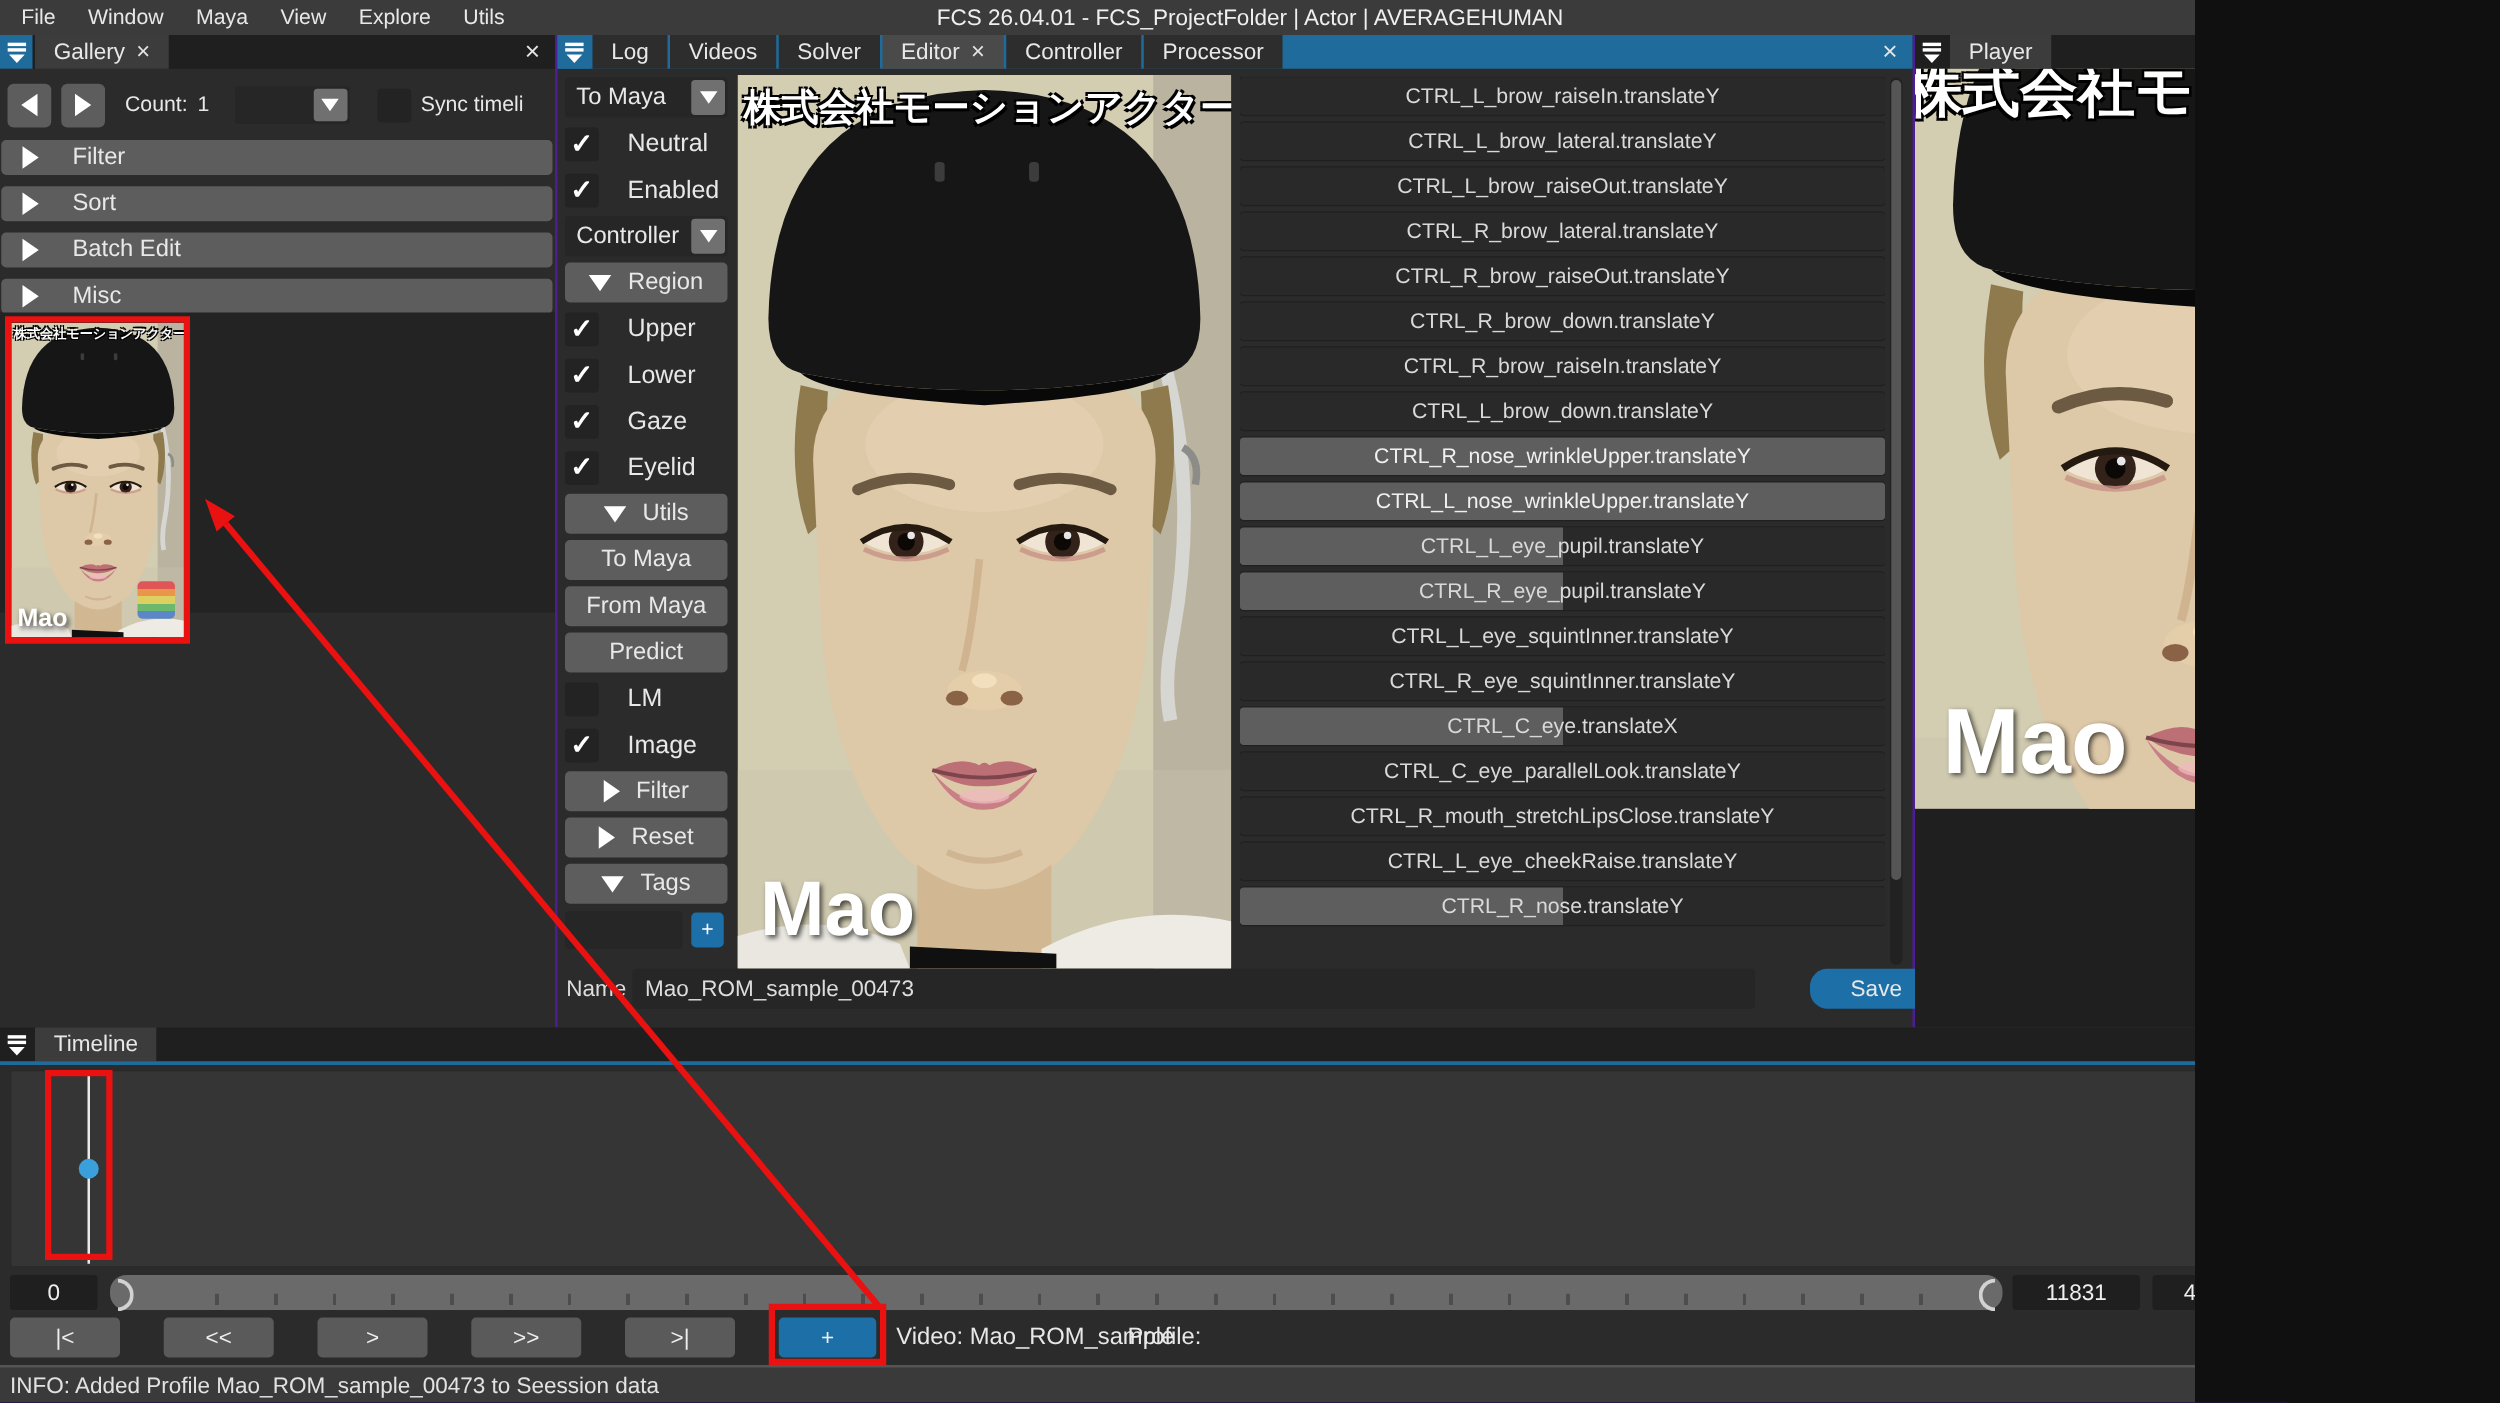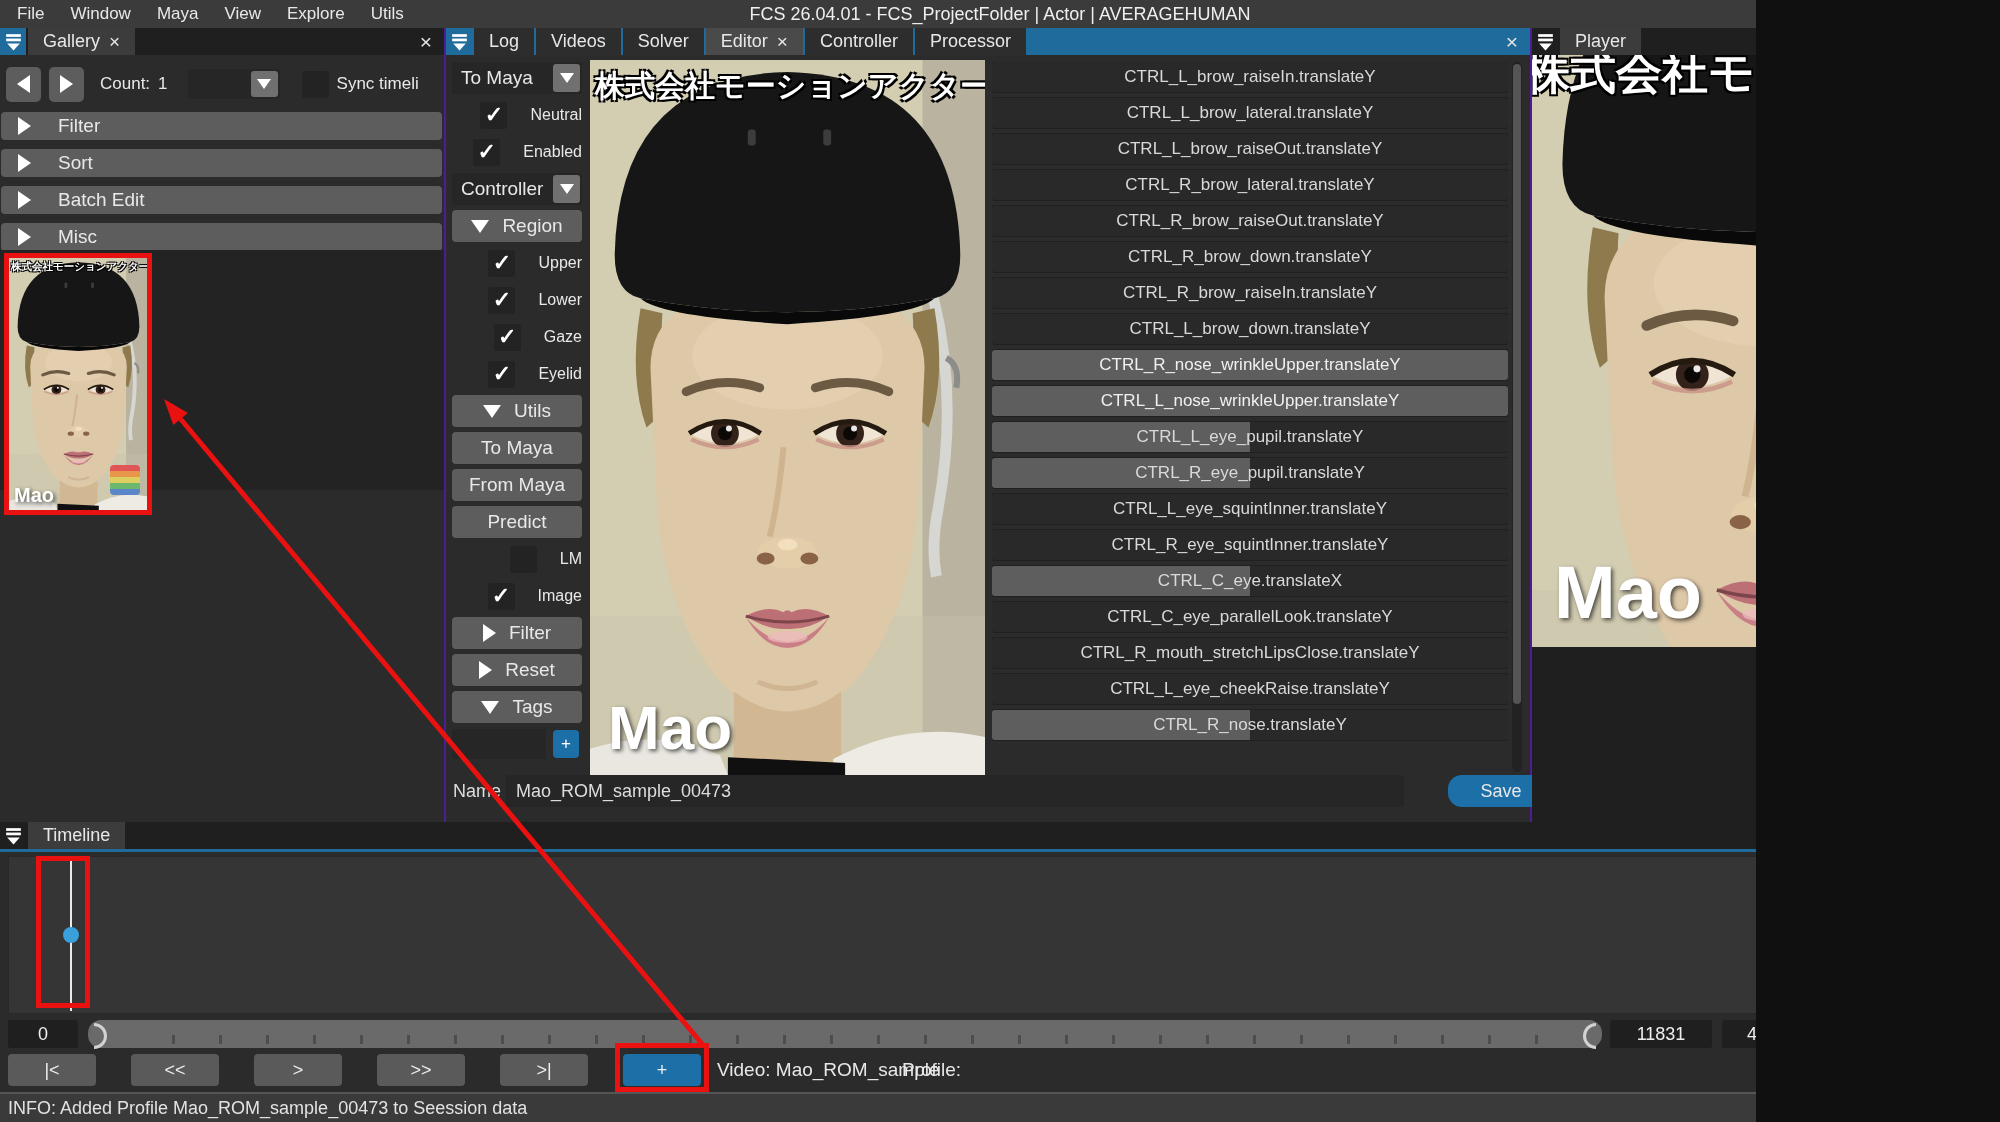--- a/index.html
+++ b/index.html
@@ -59,21 +59,21 @@
   .thumb .wm{top:2px;left:2px;font-size:10.5px;text-shadow:-1px -1px 0 #000,1px -1px 0 #000,-1px 1px 0 #000,1px 1px 0 #000;}
   .maotxt{position:absolute;color:#fff;font-weight:bold;text-shadow:2px 2px 4px rgba(0,0,0,.65);}
   .thumb .maotxt{left:5px;bottom:3px;font-size:20px;}
   .rainbow{position:absolute;right:8px;bottom:15px;width:30px;height:30px;border-radius:4px;
            background:linear-gradient(#e05656 0 20%,#e8964a 20% 40%,#ddd060 40% 60%,#6cb86c 60% 80%,#5b86c8 80% 100%);}
   
   #editor{left:446px;top:28px;width:1084px;height:794px;}
   #ctrl-col{position:absolute;left:6px;top:34px;width:130px;display:flex;flex-direction:column;gap:5px;}
   .dd{height:32px;background:#262626;border-radius:3px;position:relative;display:flex;
       align-items:center;padding-left:9px;font-size:19px;box-sizing:border-box;}
-  .chkrow{height:32px;display:flex;align-items:center;gap:23px;font-size:16px;justify-content:flex-end;}
+  .chkrow{height:32px;display:flex;align-items:center;gap:23px;font-size:20px;}
   .hdr{height:32px;background:#5d5d5d;border-radius:4px;display:flex;align-items:center;
        justify-content:center;gap:13px;font-size:19px;}
   .gbtn{height:32px;background:#5d5d5d;border-radius:4px;display:flex;align-items:center;
         justify-content:center;font-size:19px;}
   .tagrow{height:32px;display:flex;align-items:center;gap:7px;}
   .taginput{width:90px;height:28px;background:#262626;border:none;border-radius:3px;color:#ddd;}
   .plusbtn{width:26px;height:28px;background:#1d6fa8;border-radius:4px;color:#fff;display:flex;
            align-items:center;justify-content:center;font-size:17px;}
   #video-main{position:absolute;left:144px;top:32px;width:395px;height:715px;overflow:hidden;background:#222;}
   #video-main svg{width:100%;height:100%;display:block;}

